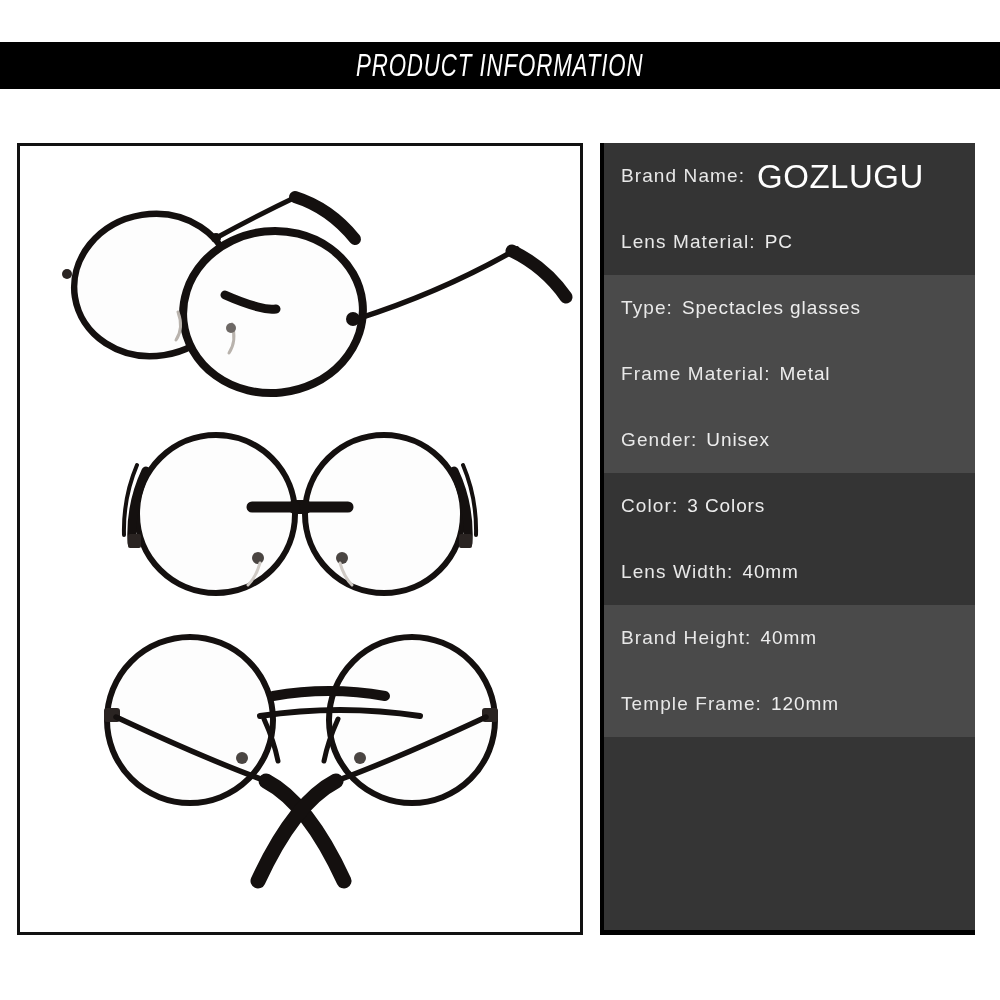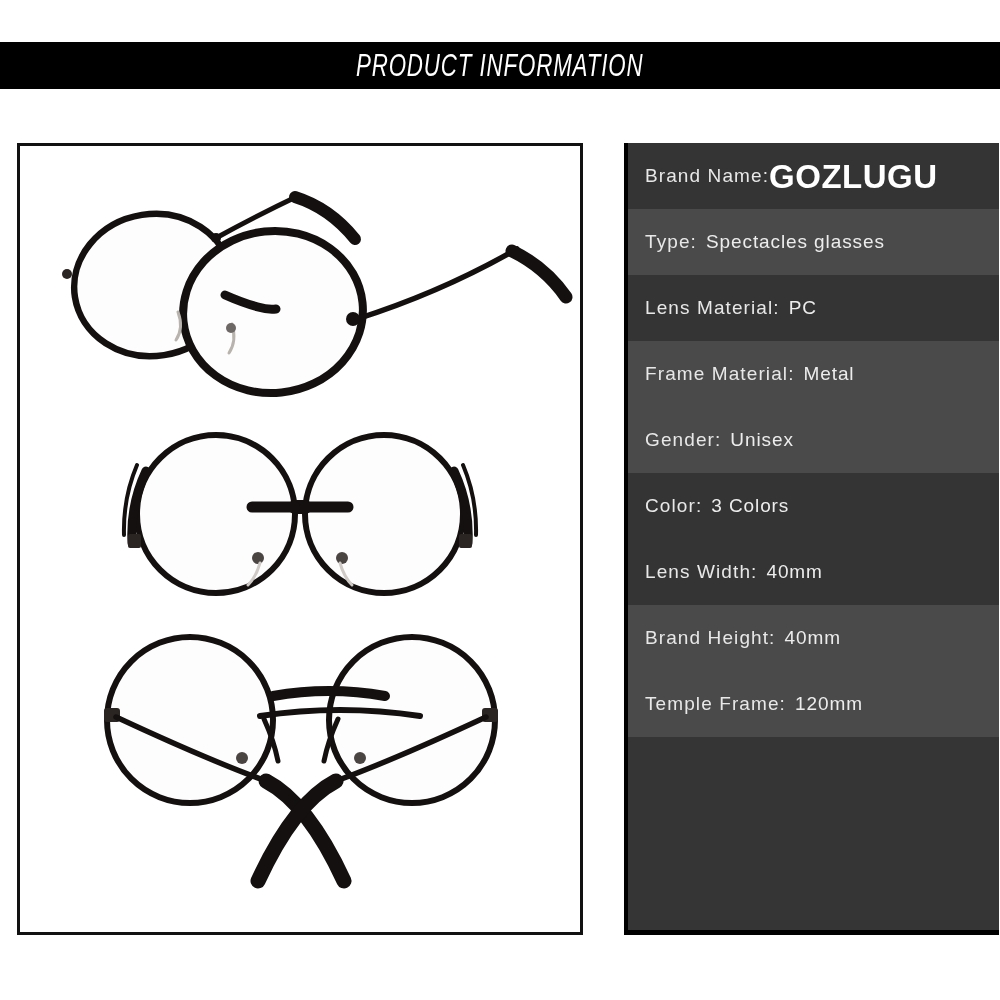--- a/index.html
+++ b/index.html
@@ -59,21 +59,21 @@
   }
   .photo svg { display: block; width: 100%; height: 100%; }
 
   #photo-angled   { top: 6px;   height: 250px; }
   #photo-front    { top: 262px; height: 212px; }
   #photo-rear     { top: 470px; height: 316px; }
 
   
   #spec-panel {
     position: absolute;
-    left: 624px;
+    left: 600px;
     top: 143px;
     width: 375px;
     height: 792px;
     background: #353535;
     border-left: 4px solid #000000;
     border-bottom: 5px solid #000000;
     box-sizing: border-box;
     overflow: hidden;
   }
   .spec-row {
@@ -96,23 +96,23 @@
   .spec-value {
     color: #ededed;
     font-size: 19px;
     font-weight: 300;
     letter-spacing: 0.9px;
     margin-left: 9px;
   }
   .spec-value.brand {
     color: #ffffff;
     font-size: 33px;
-    font-weight: 700;
+    font-weight: 400;
     letter-spacing: 0.5px;
-    margin-left: 0;
+    margin-left: 12px;
     line-height: 1;
   }
 </style>
 </head>
 <body>
 
 <div id="header-banner">
   <div id="header-title">PRODUCT INFORMATION</div>
 </div>
 
@@ -207,28 +207,28 @@
     </svg>
   </div>
 
 </div>
 
 <div id="spec-panel">
     <div class="spec-row dark">
       <span class="spec-label">Brand  Name:</span>
       <span class="spec-value brand">GOZLUGU</span>
     </div>
+    <div class="spec-row dark">
+      <span class="spec-label">Lens  Material:</span>
+      <span class="spec-value">PC</span>
+    </div>
     <div class="spec-row light">
       <span class="spec-label">Type:</span>
       <span class="spec-value">Spectacles  glasses</span>
     </div>
-    <div class="spec-row dark">
-      <span class="spec-label">Lens  Material:</span>
-      <span class="spec-value">PC</span>
-    </div>
     <div class="spec-row light">
       <span class="spec-label">Frame  Material:</span>
       <span class="spec-value">Metal</span>
     </div>
     <div class="spec-row light">
       <span class="spec-label">Gender:</span>
       <span class="spec-value">Unisex</span>
     </div>
     <div class="spec-row dark">
       <span class="spec-label">Color:</span>

